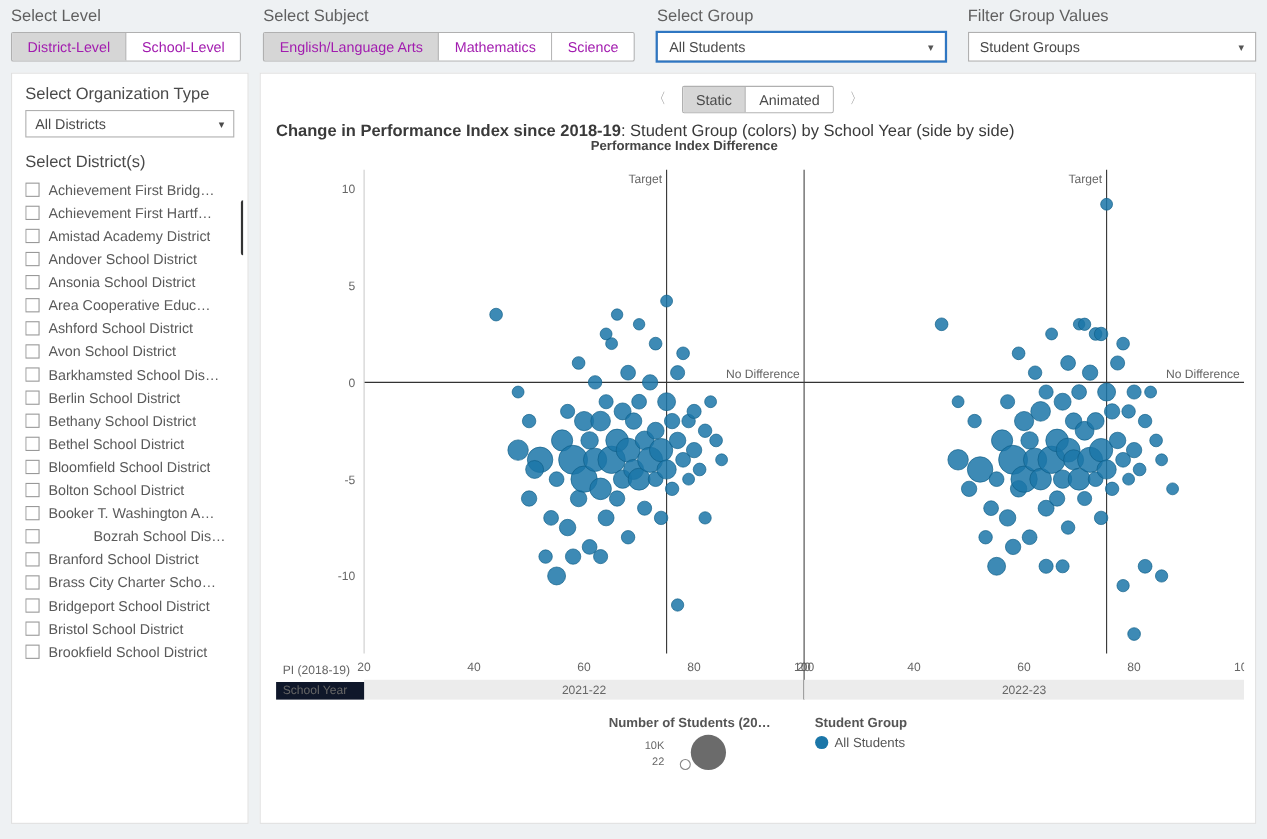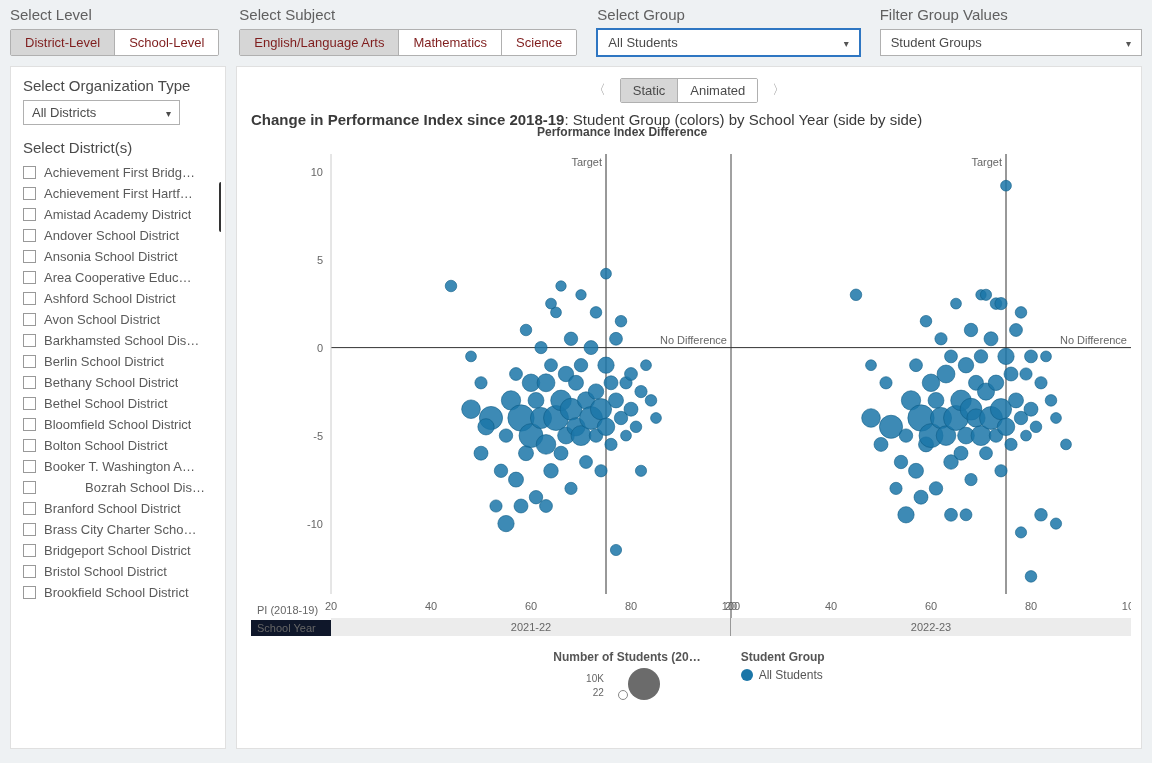--- a/index.html
+++ b/index.html
@@ -17,21 +17,21 @@
     gap: 20px;
     padding: 6px 10px 10px 10px;
   }
   .ctrl-group { display: flex; flex-direction: column; gap: 6px; }
   .ctrl-label { font-size: 15px; color: #606060; font-weight: 400; }
   .btn-row { display: flex; border: 1px solid #b0b0b0; border-radius: 2px; overflow: hidden; }
   .btn-seg {
     padding: 5px 14px;
     background: #fff;
     font-size: 13px;
-    color: #7f1d1d;
+    color: #a21caf;
     border-right: 1px solid #b0b0b0;
     cursor: pointer;
     white-space: nowrap;
   }
   .btn-seg:last-child { border-right: none; }
   .btn-seg.active { background: #d6d6d6; }
   .dropdown {
     position: relative;
     background: #fff;
     border: 1px solid #b0b0b0;
@@ -57,21 +57,21 @@
   }
   .side-label { font-size: 15px; color: #4a4a4a; margin-bottom: 6px; }
   .side-dd {
     position: relative;
     background: #fff;
     border: 1px solid #b0b0b0;
     padding: 4px 22px 4px 8px;
     font-size: 13px;
     margin-bottom: 14px;
     cursor: pointer;
-    width: 157px;
+    width: 190px;
   }
   .side-dd .caret { position: absolute; right: 8px; top: 50%; transform: translateY(-50%); font-size: 10px; }
   .district-list { flex: 1; overflow: hidden; position: relative; }
   .district-item {
     display: flex; align-items: center; gap: 8px;
     padding: 3px 0;
     font-size: 13px;
     color: #5a5a5a;
     white-space: nowrap; overflow: hidden; text-overflow: ellipsis;
     cursor: pointer;

